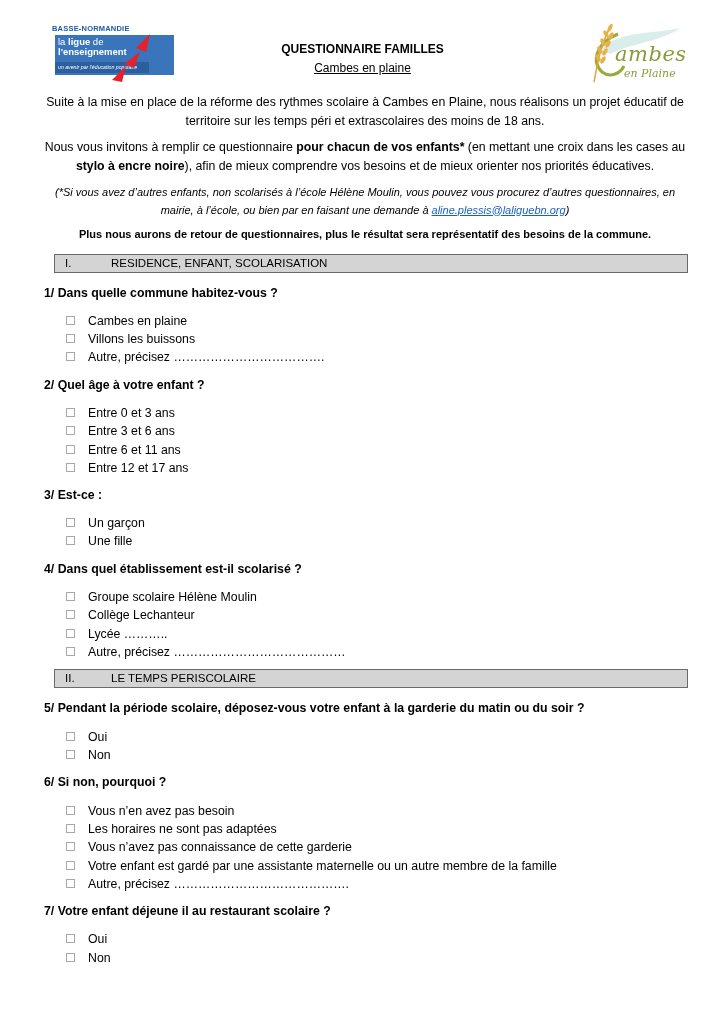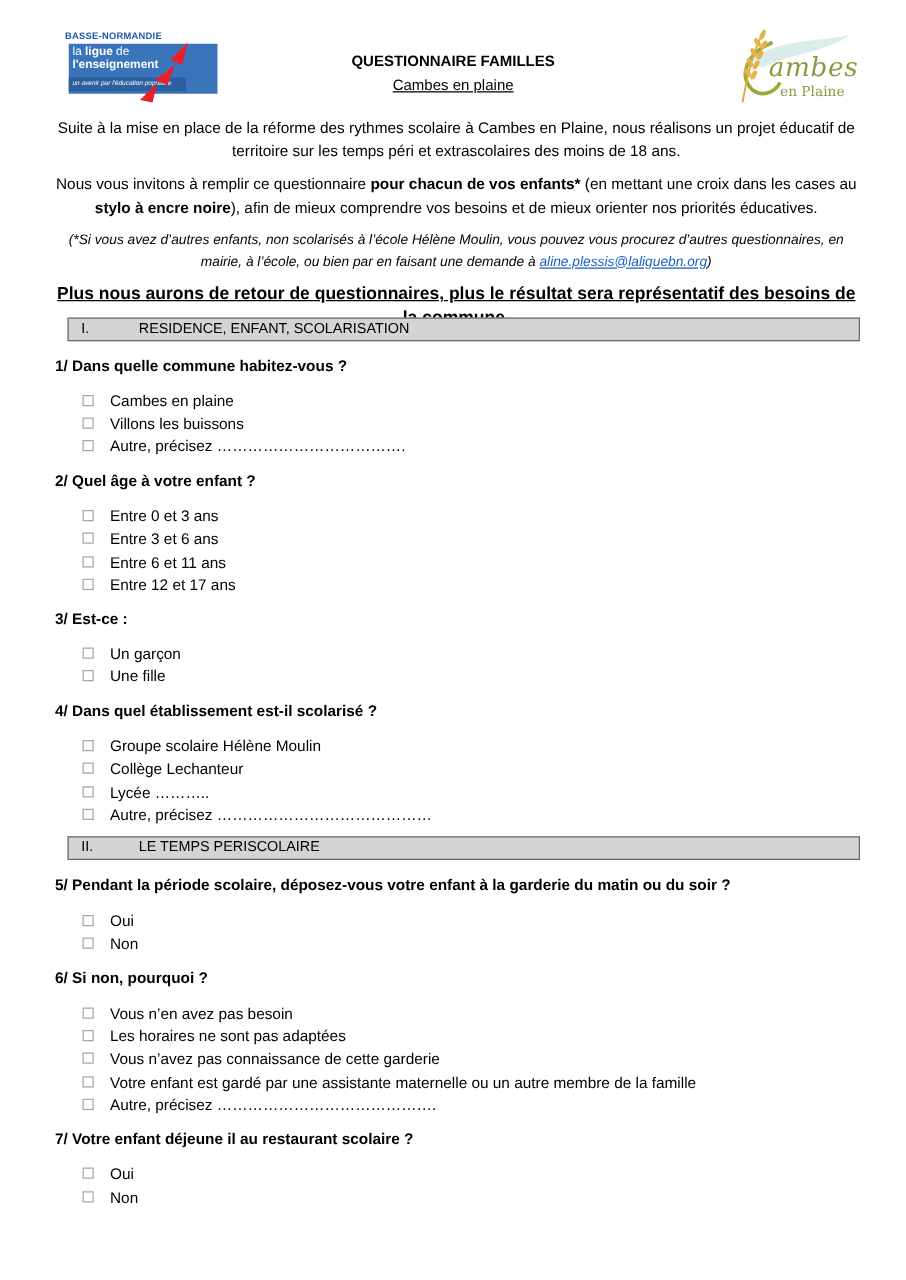--- a/index.html
+++ b/index.html
@@ -12,33 +12,33 @@
   .logo-ligue .region { font-size: 7.5px; font-weight: bold; color: #1f5aa8; letter-spacing: 0.2px; line-height: 9px; height: 9px; }
   .logo-ligue .box { position: absolute; left: 3px; top: 11px; width: 94px; height: 40px; background: #3a75bb; padding-left: 25px; }
   .logo-ligue .l1 { position: absolute; left: 3px; top: 2px; font-size: 9.5px; color: #fff; line-height: 10px; }
   .logo-ligue .l1 b { font-weight: bold; }
   .logo-ligue .l2 { position: absolute; left: 3px; top: 12px; font-size: 9.5px; color: #fff; font-weight: bold; line-height: 10px; }
   .logo-ligue .tag { position: absolute; left: 0; top: 27px; width: 94px; height: 11px; background: #2c5f9e; font-size: 5.2px; color: #fff; line-height: 11px; padding-left: 3px; box-sizing: border-box; font-style: italic; white-space: nowrap; overflow: hidden; }
   .logo-ligue svg { position: absolute; left: 0; top: 0; }
 
   .logo-cambes { position: absolute; left: 580px; top: 20px; width: 110px; height: 66px; }
   .logo-cambes .word1 { position: absolute; left: 35px; top: 22px; font-family: "DejaVu Serif", serif; font-size: 21px; color: #8a9a3c; font-style: italic; letter-spacing: 0.5px; }
-  .logo-cambes .word2 { position: absolute; left: 44px; top: 47px; font-family: "DejaVu Serif", serif; font-size: 11px; color: #8a9a3c; }
+  .logo-cambes .word2 { position: absolute; left: 44px; top: 47px; font-family: "DejaVu Serif", serif; font-size: 11px; color: #8a9a3c; font-style: italic; }
   .logo-cambes svg { position: absolute; left: 0; top: 0; }
 
   
   .title { position: absolute; left: 0; width: 725px; top: 42px; text-align: center; font-size: 12px; font-weight: bold; }
   .subtitle { position: absolute; left: 0; width: 725px; top: 61px; text-align: center; font-size: 12px; text-decoration: underline; }
 
   .p { position: absolute; left: 40px; width: 650px; text-align: center; font-size: 12.3px; line-height: 18.5px; }
   .p.intro { top: 93px; }
   .p.invite { top: 138px; }
   .p.note { top: 184px; font-style: italic; font-size: 11px; line-height: 17.5px; }
   .p.note a { color: #1a5fc7; text-decoration: underline; }
-  .p.emph { top: 225px; font-weight: bold; font-size: 14px; text-decoration: underline; }
+  .p.emph { top: 225px; font-weight: bold; font-size: 11px; }
 
   
   .section { position: absolute; left: 54px; width: 634px; height: 19px; background: #d4d4d4;
              border: 1px solid #6a6a6a; box-sizing: border-box; font-size: 11.5px; line-height: 17px; }
   .section .num { position: absolute; left: 10px; }
   .section .lbl { position: absolute; left: 56px; }
   .section.s1 { top: 254px; }
   .section.s2 { top: 669px; }
 
   

